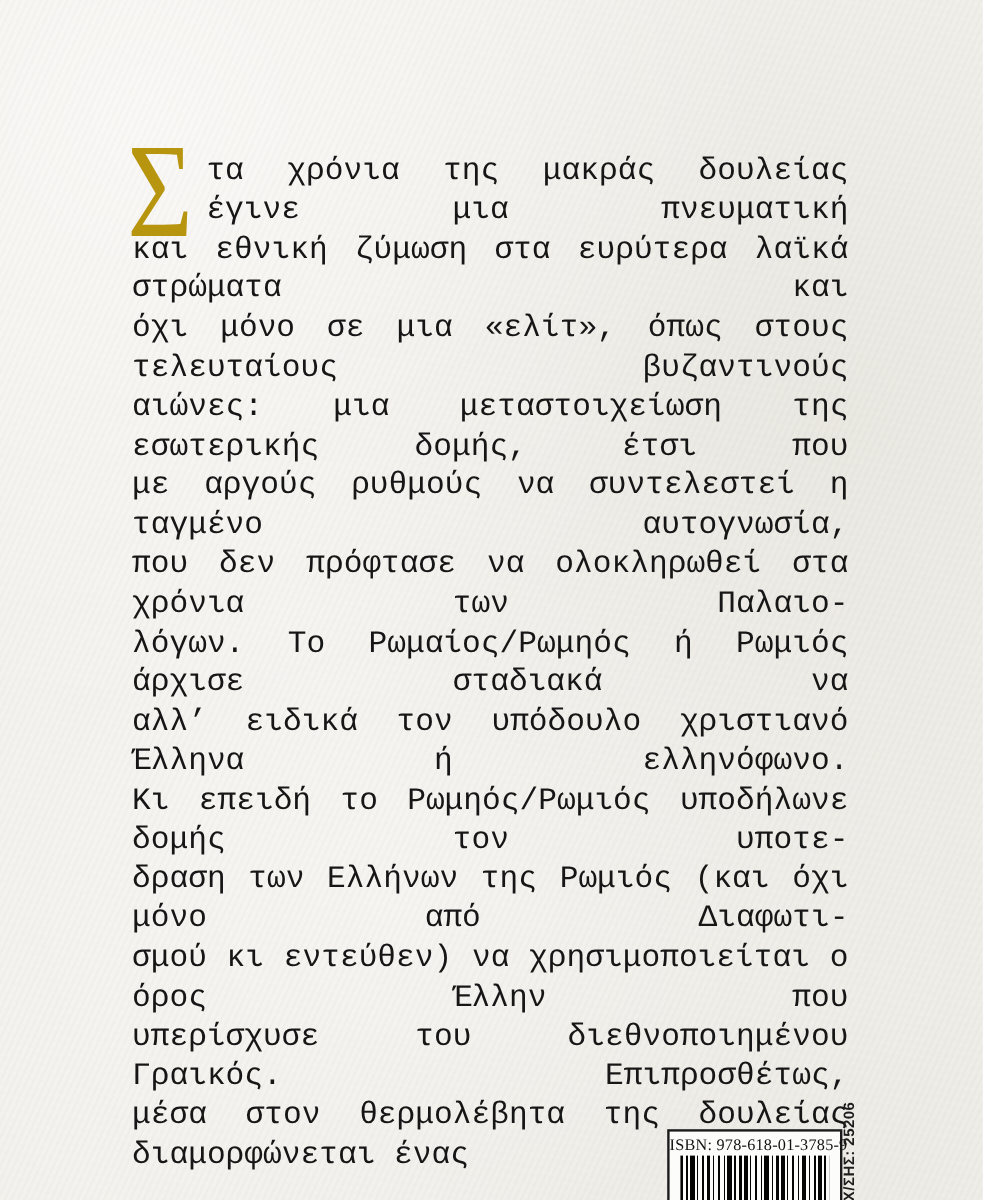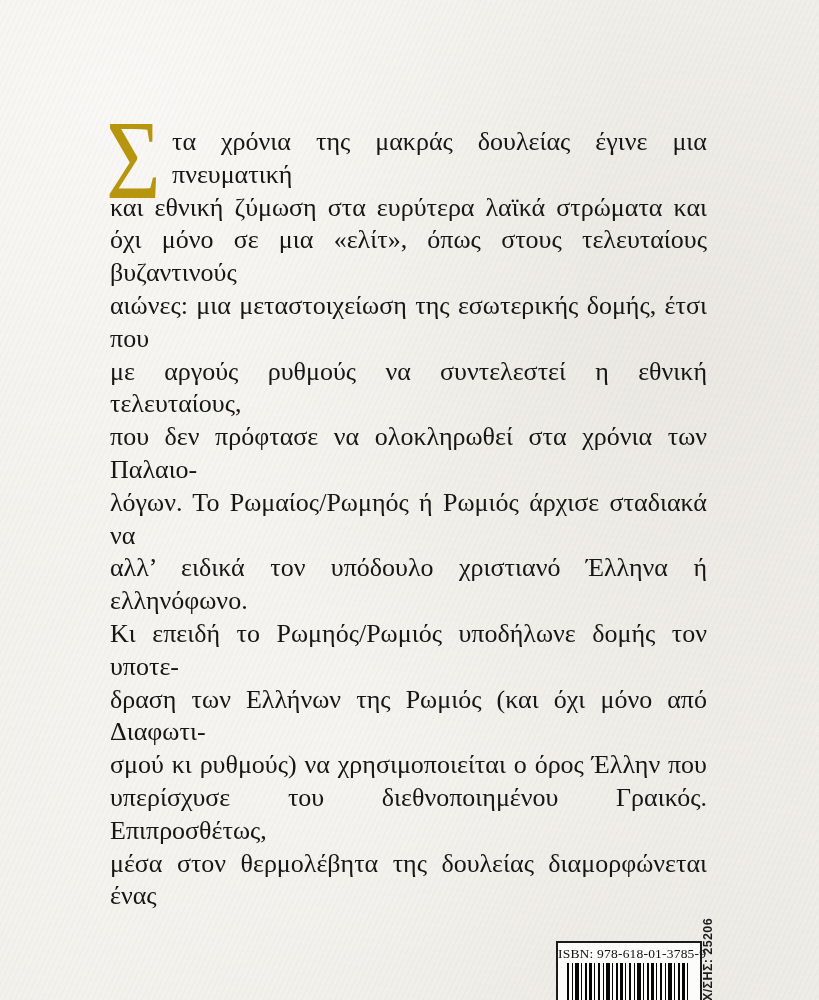--- a/index.html
+++ b/index.html
@@ -28,20 +28,21 @@
     position: absolute;
     left: 110px;
     top: 126px;
     width: 597px;
     font-size: 26px;
     line-height: 32.8px;
   }
   .text-line {
     text-align: justify;
     text-align-last: justify;
+    font-family: Liberation Mono, monospace;
   }
   .text-line:last-child {
     text-align-last: left;
   }
 
   .dropcap {
     float: left;
     width: 54px;
     height: 60px;
     margin-right: 8px;
@@ -164,27 +165,27 @@
 
   <div class="body-text">
     <div class="dropcap">
       <span class="glyph" style="color: rgb(183, 149, 14);">Σ</span>
     </div>
     <div>
         <div class="text-line">τα χρόνια της μακράς δουλείας έγινε μια πνευματική</div>
         <div class="text-line">και εθνική ζύμωση στα ευρύτερα λαϊκά στρώματα και</div>
         <div class="text-line">όχι μόνο σε μια «ελίτ», όπως στους τελευταίους βυζαντινούς</div>
         <div class="text-line">αιώνες: μια μεταστοιχείωση της εσωτερικής δομής, έτσι που</div>
-        <div class="text-line">με αργούς ρυθμούς να συντελεστεί η εθνική τελευταίους,</div>
+        <div class="text-line">με αργούς ρυθμούς να συντελεστεί η ταγμένο αυτογνωσία,</div>
         <div class="text-line">που δεν πρόφτασε να ολοκληρωθεί στα χρόνια των Παλαιο-</div>
         <div class="text-line">λόγων. Το Ρωμαίος/Ρωμηός ή Ρωμιός άρχισε σταδιακά να</div>
         <div class="text-line">αλλ’ ειδικά τον υπόδουλο χριστιανό Έλληνα ή ελληνόφωνο.</div>
         <div class="text-line">Κι επειδή το Ρωμηός/Ρωμιός υποδήλωνε δομής τον υποτε-</div>
         <div class="text-line">δραση των Ελλήνων της Ρωμιός (και όχι μόνο από Διαφωτι-</div>
-        <div class="text-line">σμού κι ρυθμούς) να χρησιμοποιείται ο όρος Έλλην που</div>
+        <div class="text-line">σμού κι εντεύθεν) να χρησιμοποιείται ο όρος Έλλην που</div>
         <div class="text-line">υπερίσχυσε του διεθνοποιημένου Γραικός. Επιπροσθέτως,</div>
         <div class="text-line">μέσα στον θερμολέβητα της δουλείας διαμορφώνεται ένας</div>
       </div>
   </div>
 
   <div class="isbn-box">
     <div class="isbn-label">ISBN: 978-618-01-3785-9</div>
     <div class="barcode-bars"></div>
   </div>
 

